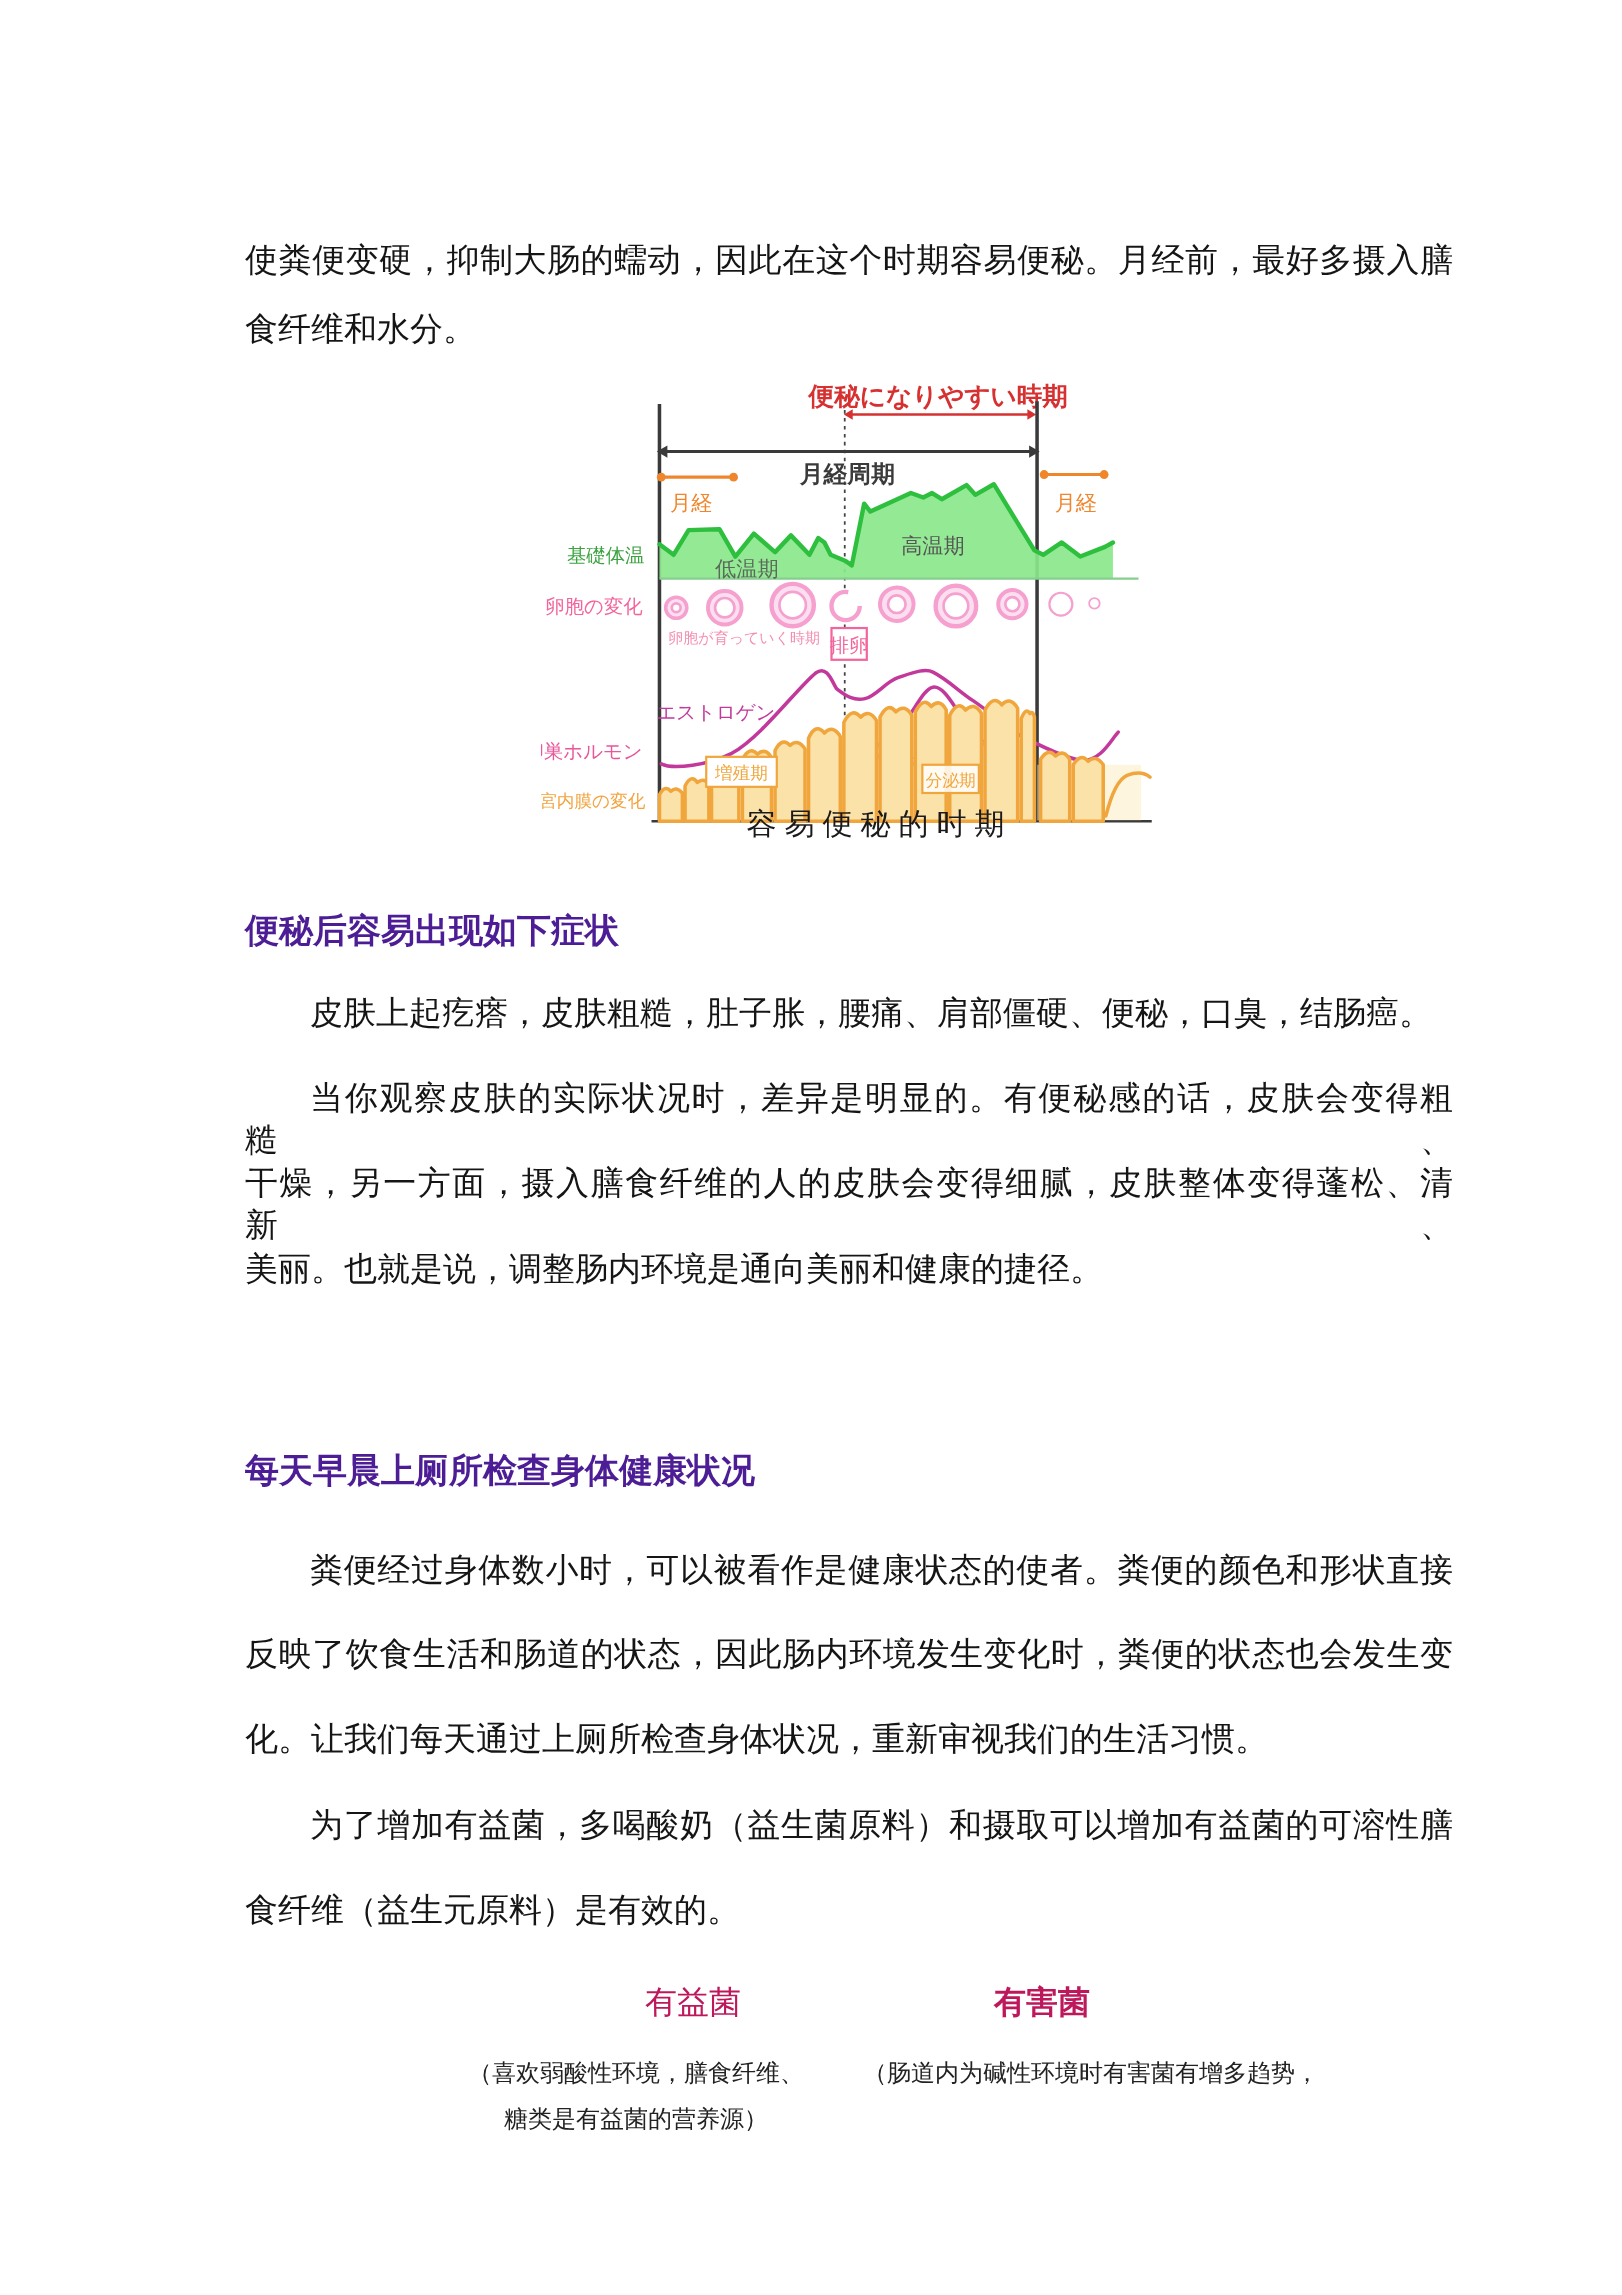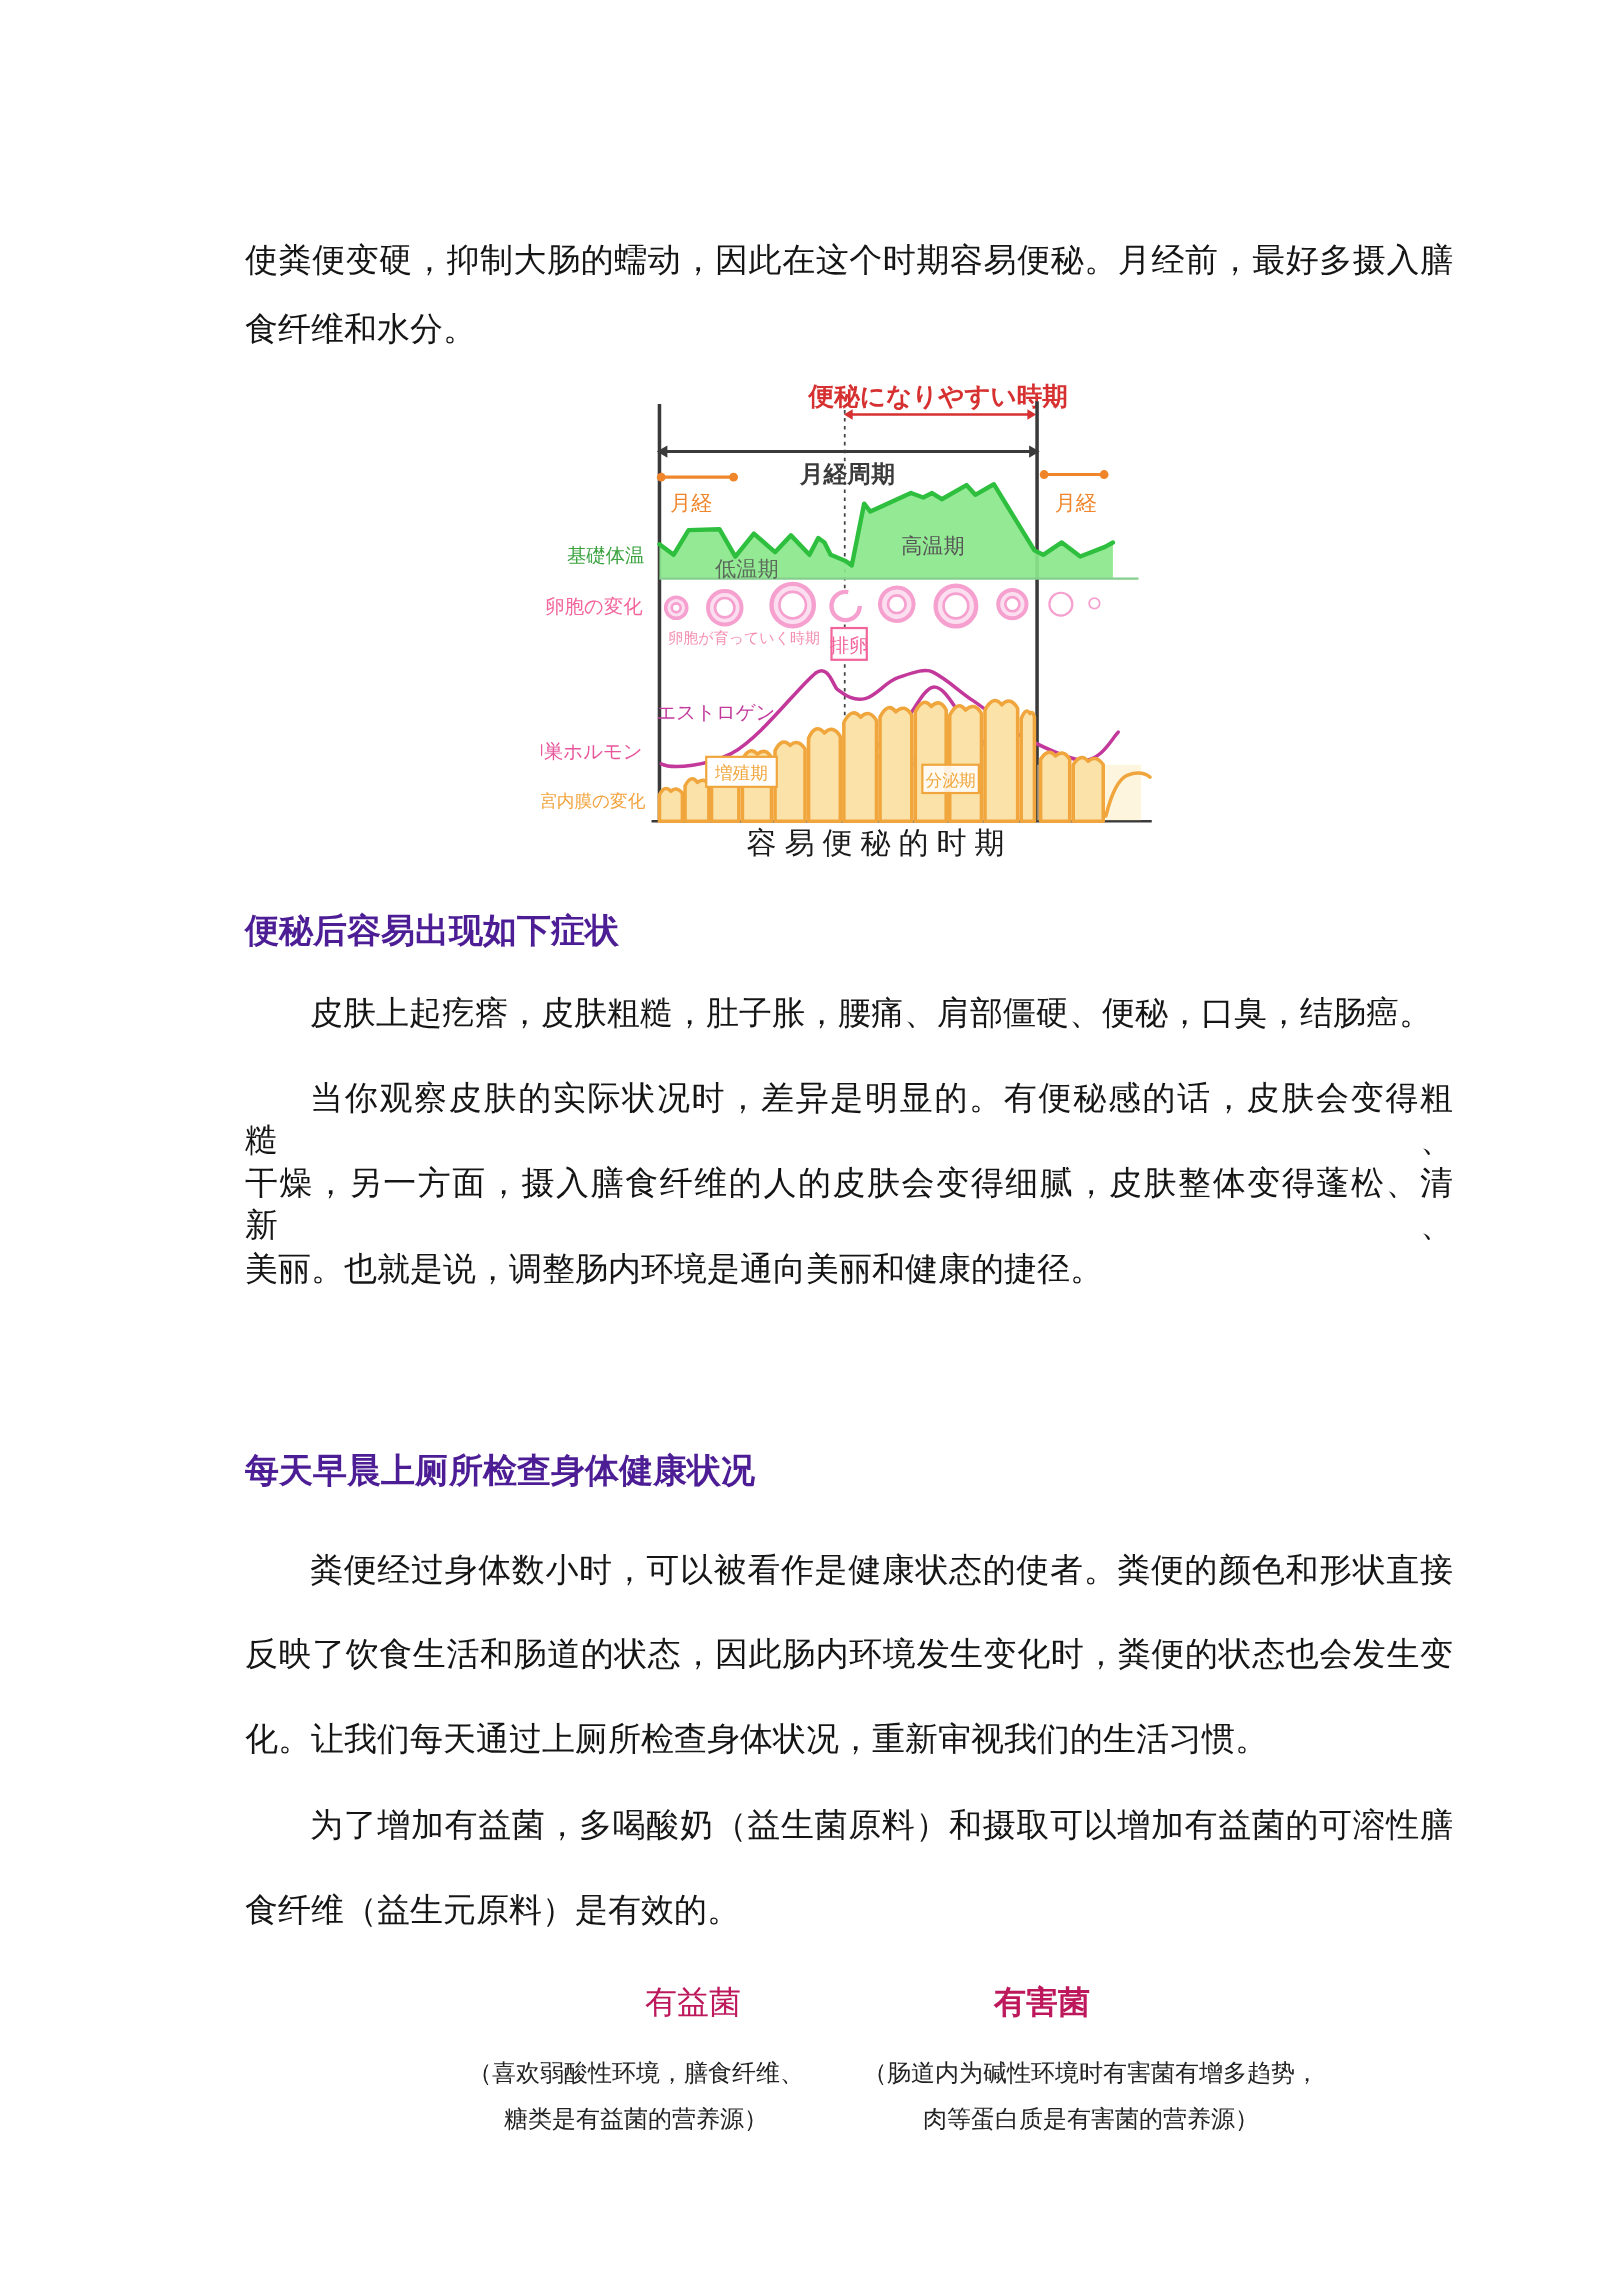--- a/index.html
+++ b/index.html
@@ -4,21 +4,21 @@
 <style>
   html,body{margin:0;padding:0;background:#fff;}
   #page{position:relative;width:1623px;height:2295px;background:#ffffff;overflow:hidden;
         font-family:"Liberation Serif","DejaVu Serif",serif;color:#111;}
   .bline{position:absolute;left:245px;width:1208px;height:44px;font-size:33px;line-height:42px;
          text-align:justify;text-align-last:justify;color:#151515;}
   .bline.end{text-align-last:left;}
   .bline.indent{text-indent:65px;}
   .heading{position:absolute;left:245px;width:1208px;font-size:34px;font-weight:bold;
            color:#4c1d95;text-align:left;text-align-last:left;}
-  .caption{position:absolute;left:574px;width:611px;top:823px;font-size:30px;letter-spacing:8px;
+  .caption{position:absolute;left:574px;width:611px;top:804px;font-size:30px;letter-spacing:8px;
            text-align:center;color:#1a1a1a;}
   .bac-title{position:absolute;width:247px;top:1981px;font-size:32px;text-align:right;color:#be185d;}
   .bac-desc{position:absolute;width:530px;font-size:24px;line-height:46px;text-align:center;color:#222;}
   #figwrap{position:absolute;left:541px;top:366px;width:611px;height:472px;}
   svg text{font-family:"Liberation Sans","DejaVu Sans",sans-serif;}
 </style>
 </head>
 <body>
 
 <div id="page">
@@ -147,17 +147,16 @@
   <div class="bline end" style="top:1889px;">食纤维（益生元原料）是有效的。</div>
 
   <div class="bac-title" style="left:494px;">有益菌</div>
   <div class="bac-title" style="left:843px;font-weight:bold;">有害菌</div>
   <div class="bac-desc" style="left:371px;top:2050px;">
     <div>（喜欢弱酸性环境，膳食纤维、</div>
     <div>糖类是有益菌的营养源）</div>
   </div>
   <div class="bac-desc" style="left:826px;top:2050px;">
     <div>（肠道内为碱性环境时有害菌有增多趋势，</div>
-    <div>肉等蛋白质是有害菌的营养源）</div>
   </div>
 
 </div>
 
 
 </body></html>

